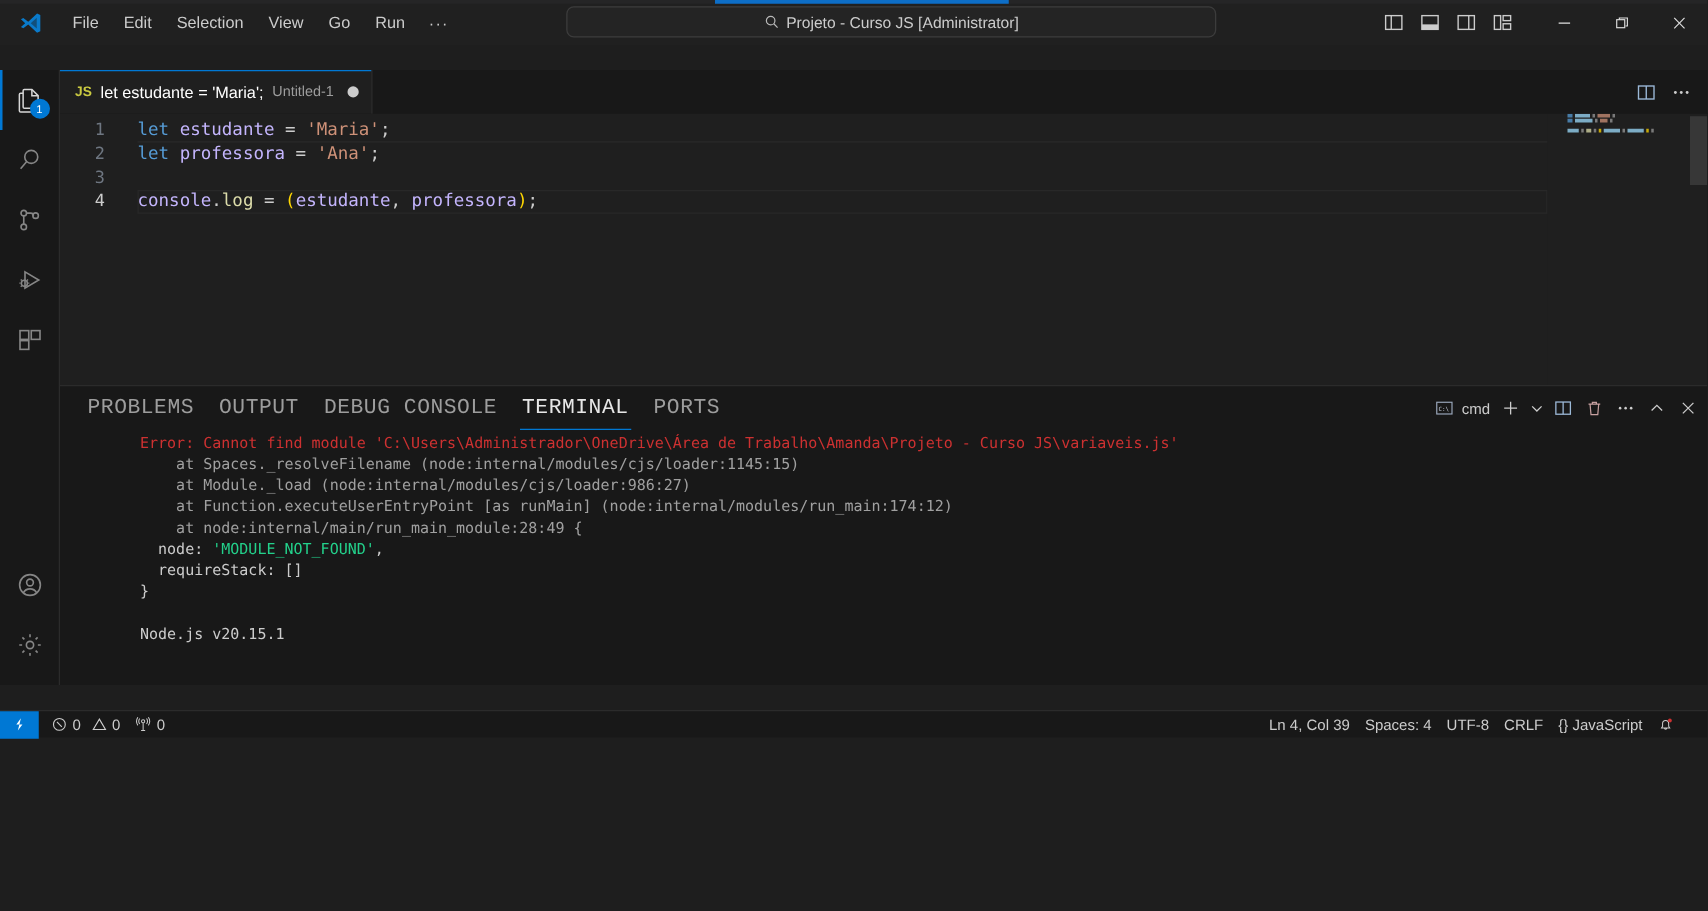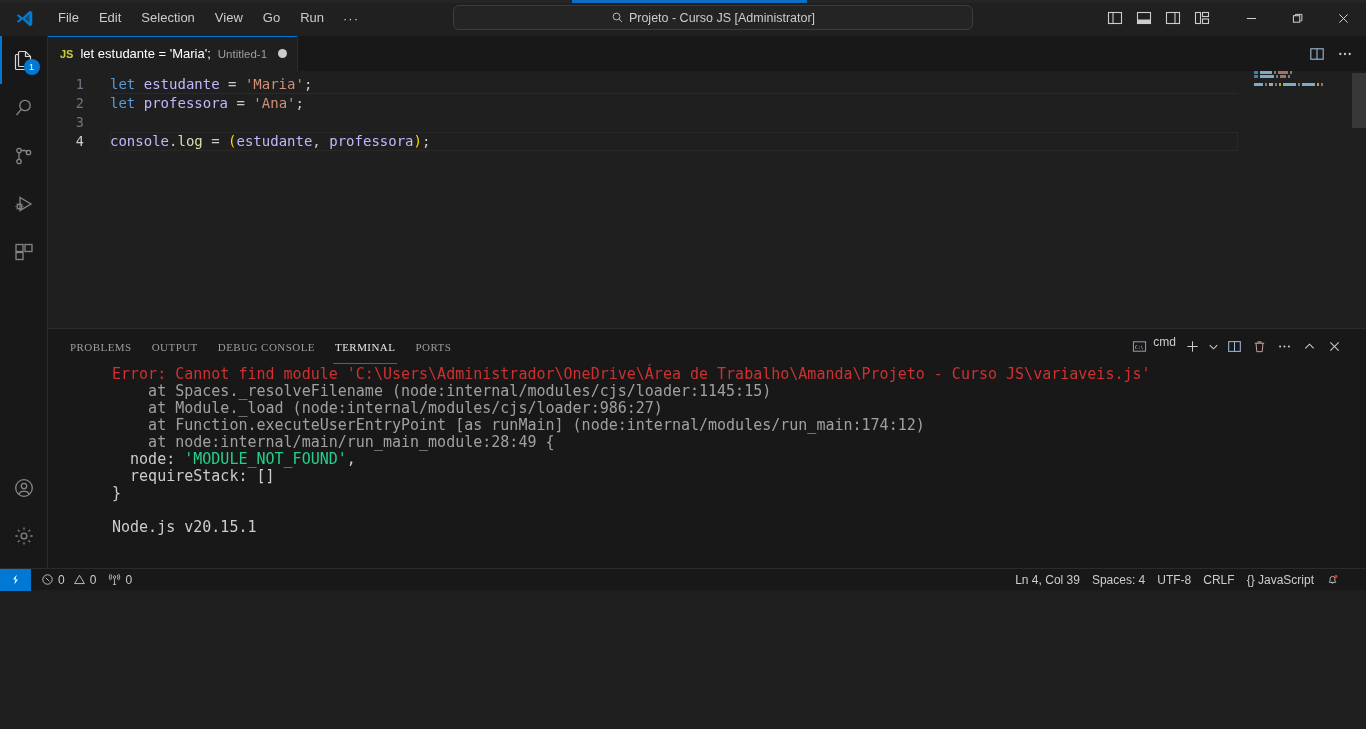--- a/index.html
+++ b/index.html
@@ -3,21 +3,21 @@
 <meta charset="utf-8">
 <style>
   * { box-sizing: border-box; margin: 0; padding: 0; }
   html, body {
     width: 1366px; height: 729px;
     background: #1e1e1e;
     font-family: "Liberation Sans", sans-serif;
     overflow: hidden;
     -webkit-font-smoothing: antialiased;
   }
-  #app { position: relative; width: 1366px; height: 590px; display: flex; flex-direction: column; }
+  #app { position: relative; width: 1366px; height: 590px; display: flex; flex-direction: column; gap: 20px; }
 
   
   .top-progress { position: absolute; top: 0; left: 0; height: 3px; width: 100%; background: #252526; z-index: 40; }
   .top-progress .bar { position: absolute; left: 572px; top: 0; height: 3px; width: 235px; background: #0d6ec7; }
 
   
   .titlebar {
     height: 36px; background: #202020; display: flex; align-items: center;
     flex: 0 0 36px; position: relative; z-index: 20;
   }
@@ -134,36 +134,36 @@
 
   
   .edit-scroll { position: absolute; right: 0; top: 0; width: 14px; bottom: 0; background: #1f1f1f; }
   .edit-scroll .thumb { position: absolute; right: 0; top: 2px; width: 14px; height: 55px; background: #4f4f4f80; }
 
   
   .panel { flex: 0 0 240px; background: #181818; border-top: 1px solid #2b2b2b; display: flex; flex-direction: column; }
   .panel-header { height: 35px; display: flex; align-items: center; padding-left: 12px; flex: 0 0 35px; }
   .panel-tabs { display: flex; align-items: stretch; height: 100%; gap: 0; }
   .panel-tab {
-    display: flex; align-items: center; padding: 0 10px; font-size: 11px; letter-spacing: .45px;
+    display: flex; align-items: center; padding: 0 10px; font-size: 17px; letter-spacing: .45px;
     color: #9d9d9d; text-transform: uppercase; position: relative; cursor: default;
-    font-family: Liberation Serif, serif;
+    font-family: Liberation Mono, monospace;
   }
   .panel-tab.active { color: #e7e7e7; }
   .panel-tab.active::after {
     content: ''; position: absolute; left: 8px; right: 8px; bottom: 0; height: 1px; background: #0078d4;
   }
-  .panel-actions { margin-left: auto; display: flex; gap: 1px; padding-right: 20px; }
+  .panel-actions { margin-left: auto; display: flex; align-items: center; gap: 1px; padding-right: 4px; }
   .panel-actions .tb-icon { width: 24px; height: 24px; color: #cccccc; }
   .panel-actions .tb-icon svg { width: 15px; height: 15px; }
   .term-label { font-size: 12px; color: #cccccc; padding: 0 3px 0 1px; }
 
   .terminal {
     flex: 1 1 auto; padding: 2px 0 0 64px; font-family: "DejaVu Sans Mono", monospace;
-    font-size: 15px; line-height: 17px; color: #cccccc; overflow: hidden;
+    font-size: 12px; line-height: 17px; color: #cccccc; overflow: hidden;
   }
   .term-line { white-space: pre; height: 17px; }
   .c-err { color: #cd3131; }
   .c-dim { color: #a0a0a0; }
   .c-grn { color: #23d18b; }
   .term-cursor {
     display: inline-block; width: 7px; height: 14px; border: 1px solid #cccccc;
     vertical-align: -3px; background: transparent;
   }
 

